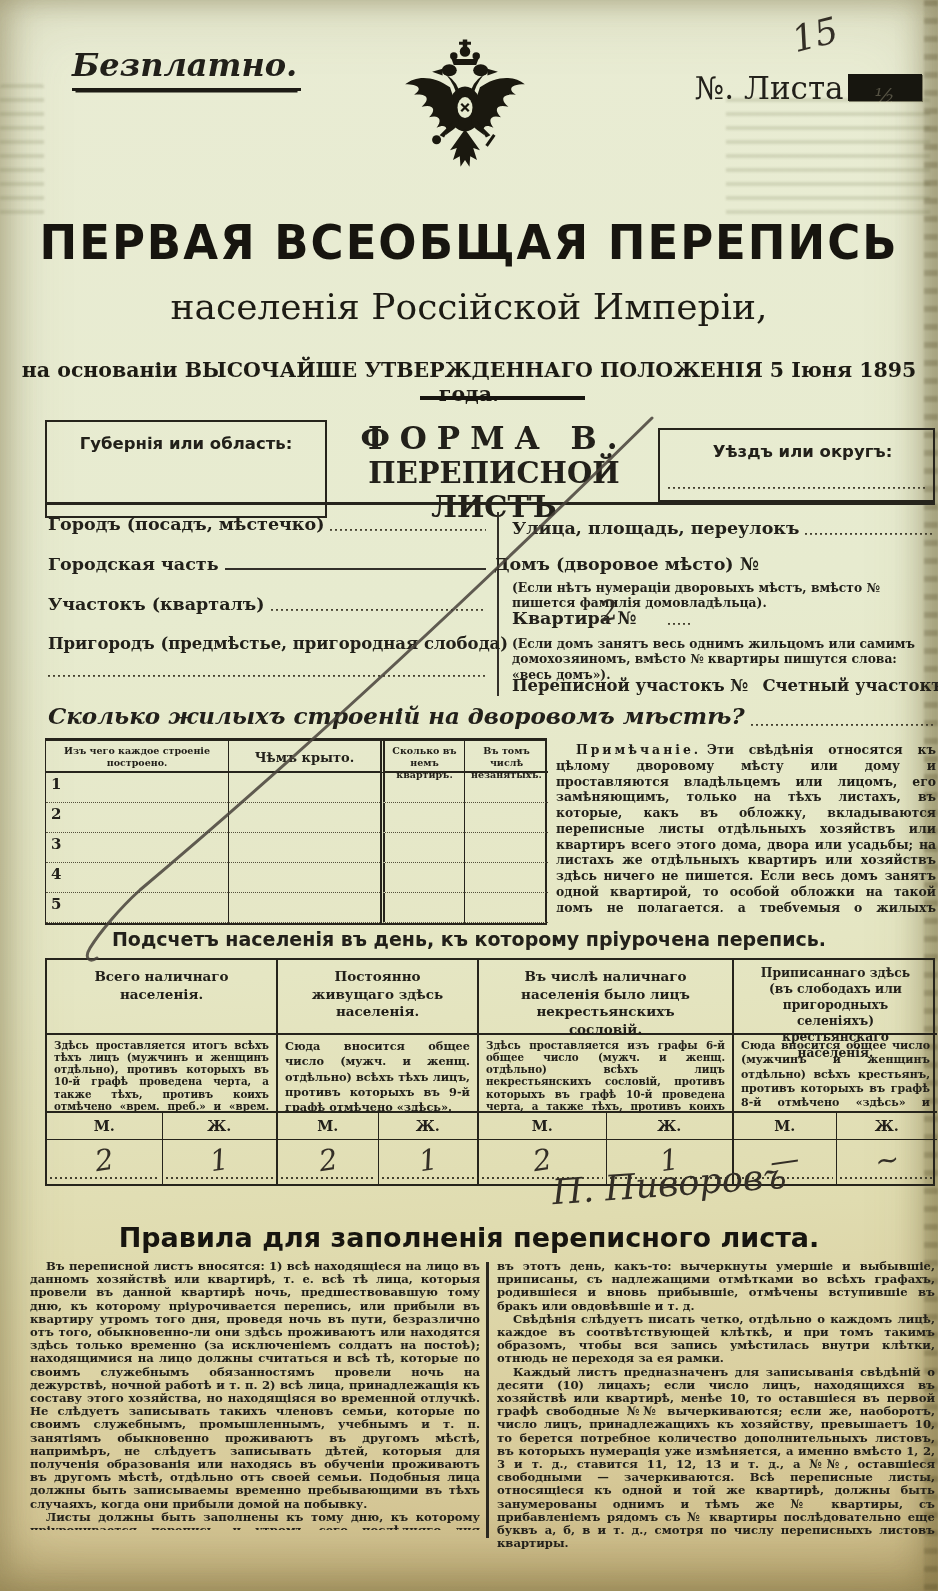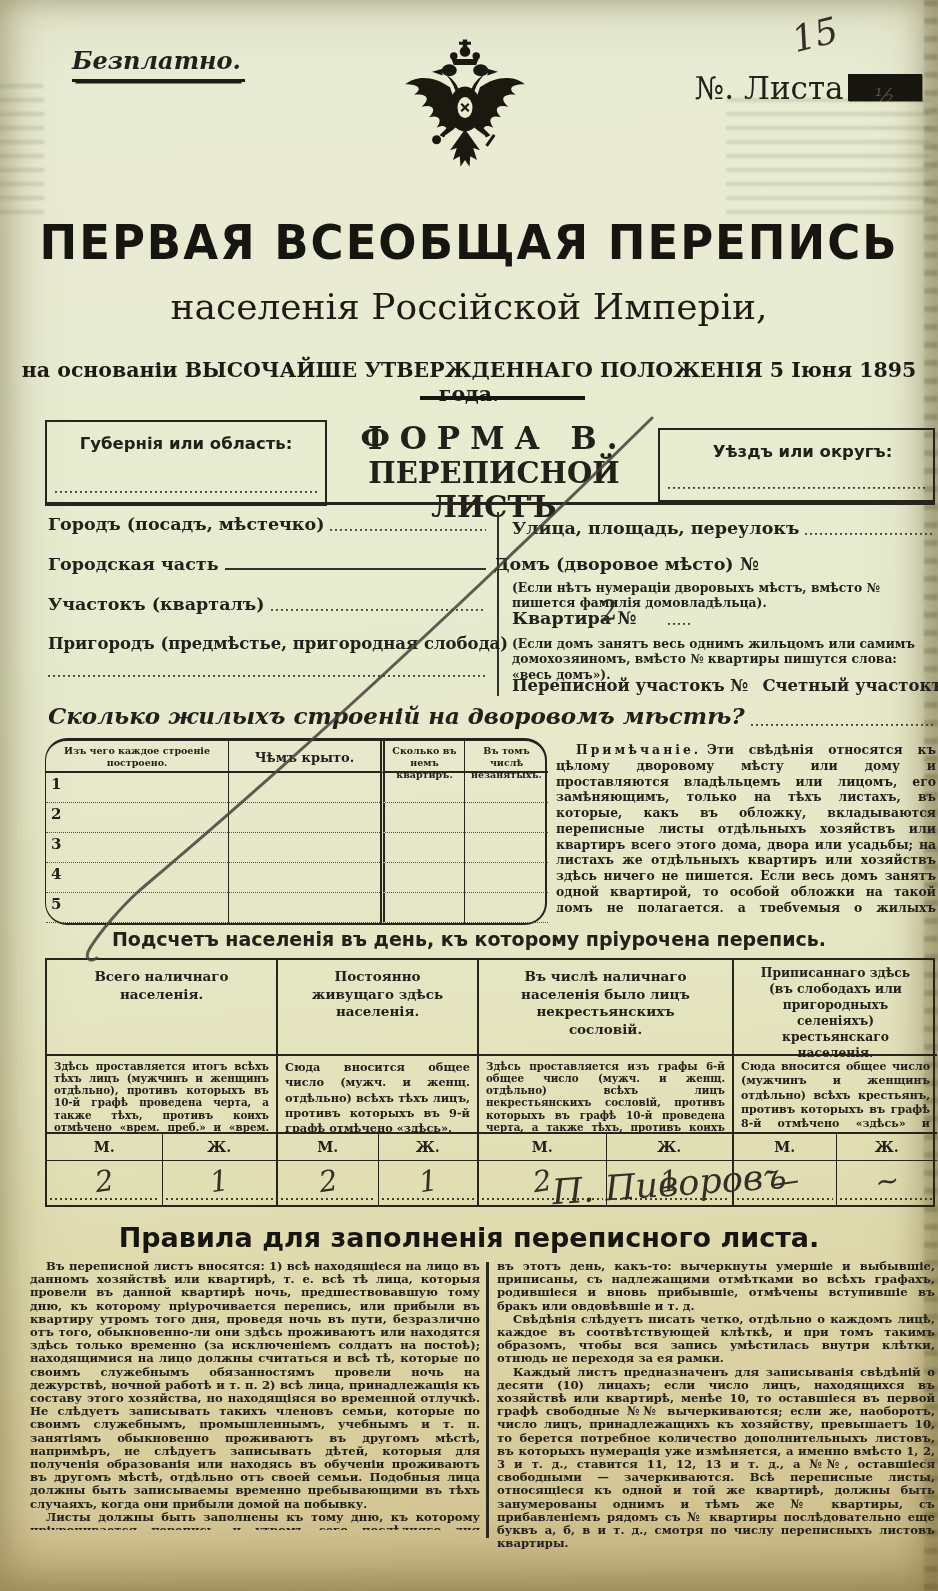--- a/index.html
+++ b/index.html
@@ -24,21 +24,21 @@
   .boxlabel{font-family:"DejaVu Sans",sans-serif;font-weight:bold;font-size:16.5px;text-align:center;}
   
   .btable{display:grid;grid-template-columns:182px 152px 84px 84px;border-top:3px solid #26241c;border-bottom:2px solid #26241c;border-left:1.5px solid #26241c;border-right:2px solid #26241c;background:rgba(255,255,255,0.02);}
   .btable .hcell{border-bottom:2px solid #26241c;font-size:9.5px;font-weight:bold;text-align:center;line-height:1.25;padding:4px 2px;height:32px;box-sizing:border-box;}
   .btable .cell{height:30px;box-sizing:border-box;border-bottom:1px dotted #55503c;font-size:15px;font-weight:bold;padding:2px 0 0 5px;}
   .bl{border-left:1.5px solid #26241c;} .bl2{border-left:5px double #26241c;}
   
   .ctable{display:grid;grid-template-columns:229px 201px 255px 205px;border:2.5px solid #26241c;box-sizing:border-box;}
   .cgroup{display:flex;flex-direction:column;}
   .cgroup+ .cgroup{border-left:2px solid #26241c;}
-  .ctitle{height:96px;box-sizing:border-box;border-bottom:2px solid #26241c;font-size:13.5px;font-weight:bold;text-align:center;padding:8px 24px 0;line-height:1.3;}
+  .ctitle{height:75px;box-sizing:border-box;border-bottom:2px solid #26241c;font-size:13.5px;font-weight:bold;text-align:center;padding:8px 24px 0;line-height:1.3;}
   .cdesc{height:78px;box-sizing:border-box;border-bottom:2px solid #26241c;font-size:10.3px;font-weight:bold;text-align:justify;padding:4px 7px;line-height:1.18;overflow:hidden;}
   .cmj{display:grid;grid-template-columns:1fr 1fr;height:26px;border-bottom:1.5px solid #26241c;}
   .cmj>div{font-size:14.5px;font-weight:bold;text-align:center;line-height:26px;}
   .cmj>div+div{border-left:1.5px solid #26241c;}
   .cval{display:grid;grid-template-columns:1fr 1fr;height:44px;}
   .cval>div{position:relative;text-align:center;}
   .cval>div+div{border-left:1.5px solid #26241c;}
   .cval .hand{font-size:29px;display:inline-block;transform:rotate(-8deg);line-height:40px;}
   .cval .vleader{position:absolute;left:3px;right:3px;bottom:5px;height:2px;background:repeating-linear-gradient(90deg,#44402f 0 2px,rgba(0,0,0,0) 2px 5px);}
   
@@ -49,21 +49,21 @@
 </head>
 <body>
 
 <div class="page">
 
   <div class="abs ghost" style="left:0;top:84;width:44px;height:132px;top:84px;"></div>
   <div class="abs ghost" style="left:726px;top:98px;width:204px;height:118px;"></div>
   <div class="abs" style="left:924px;top:0;width:14px;height:1591px;background:repeating-linear-gradient(180deg,rgba(70,60,25,.30) 0 6px,rgba(70,60,25,.10) 6px 18px);filter:blur(1px);"></div>
 
   <div class="abs" style="left:72px;top:46px;">
-    <span style="display:inline-block;font-style:italic;font-weight:bold;font-size:24px;border-bottom:3px solid #1d1b15;box-shadow:0 5px 0 -3.5px #1d1b15;padding:0 4px 4px 0;">Безплатно.</span>
+    <span style="display:inline-block;font-style:italic;font-weight:bold;font-size:32px;border-bottom:3px solid #1d1b15;box-shadow:0 5px 0 -3.5px #1d1b15;padding:0 4px 4px 0;">Безплатно.</span>
   </div>
 
   <div class="abs" style="left:390px;top:38px;width:150px;height:172px;">
     <svg viewBox="0 0 200 230" width="150" height="172" aria-hidden="true">
       <g fill="#1a180f">
         <rect x="97" y="2" width="6" height="10"></rect>
           <rect x="92" y="5" width="16" height="4"></rect>
         <circle cx="100" cy="18" r="7"></circle>
           <circle cx="85" cy="24" r="5"></circle>
           <circle cx="115" cy="24" r="5"></circle>
@@ -90,21 +90,21 @@
   <div class="abs" style="left:695px;top:70px;font-size:31px;white-space:nowrap;">
     <span>№. Листа</span><span style="display:inline-block;width:74px;height:27px;background:#17160f;vertical-align:-4px;margin-left:4px;text-align:center;box-shadow:1px 1px 0 rgba(40,35,20,.5);"><span style="color:rgba(225,220,185,.30);font-size:21px;font-style:italic;line-height:27px;">½</span></span>
   </div>
   <div class="abs hand" style="left:792px;top:14px;font-size:36px;transform:rotate(-14deg);">15</div>
 
   <div class="abs sans" style="left:0;top:216px;width:938px;text-align:center;font-weight:800;font-size:45px;letter-spacing:2px;color:#17150f;transform:scaleY(1.06);">ПЕРВАЯ ВСЕОБЩАЯ ПЕРЕПИСЬ</div>
   <div class="abs" style="left:0;top:286px;width:938px;text-align:center;font-size:36px;color:#1d1b14;">населенія Россійской Имперіи,</div>
   <div class="abs" style="left:0;top:358px;width:938px;text-align:center;font-weight:bold;font-size:20.5px;color:#1d1b14;">на основаніи ВЫСОЧАЙШЕ УТВЕРЖДЕННАГО ПОЛОЖЕНІЯ 5 Іюня 1895 года.</div>
   <div class="abs" style="left:420px;top:396px;width:165px;height:4px;background:#17150f;"></div>
 
-  <div class="abs box" style="left:45px;top:420px;width:282px;height:86px;box-sizing:border-box;">
+  <div class="abs box" style="left:45px;top:420px;width:282px;height:98px;box-sizing:border-box;">
     <div class="boxlabel" style="margin-top:12px;">Губернія или область:</div>
     <div class="abs leader full" style="left:8px;right:8px;bottom:8px;height:3px;"></div>
   </div>
   <div class="abs" style="left:330px;top:414px;width:328px;text-align:center;">
     <div class="slab" style="font-size:31px;letter-spacing:10px;margin-top:6px;">ФОРМА В.</div>
     <div class="slab" style="font-size:29px;">ПЕРЕПИСНОЙ ЛИСТЪ</div>
   </div>
   <div class="abs box" style="left:658px;top:428px;width:277px;height:74px;box-sizing:border-box;padding-left:12px;">
     <div class="boxlabel" style="margin-top:12px;">Уѣздъ или округъ:</div>
     <div class="abs leader full" style="left:8px;right:8px;bottom:8px;height:3px;"></div>
@@ -151,21 +151,21 @@
       <span class="leader"></span>
     <span class="flabel" style="font-size:16.5px;margin-left:8px;">Счетный участокъ №</span>
       <span class="leader"></span>
   </div>
 
   <div class="abs frow" style="left:48px;top:702px;width:887px;">
     <span style="font-style:italic;font-weight:bold;font-size:23px;white-space:nowrap;">Сколько жилыхъ строеній на дворовомъ мѣстѣ?</span>
       <span class="leader"></span>
   </div>
 
-  <div class="abs btable" style="left:45px;top:738px;width:502px;box-sizing:border-box;border-radius:22px;">
+  <div class="abs btable" style="left:45px;top:738px;width:502px;box-sizing:border-box;">
     <div class="hcell">Изъ чего каждое строеніе построено.</div>
     <div class="hcell bl" style="font-size:13px;line-height:2;">Чѣмъ крыто.</div>
     <div class="hcell bl2">Сколько въ немъ квартиръ.</div>
     <div class="hcell bl">Въ томъ числѣ незанятыхъ.</div>
 
     <div class="cell">1</div>
     <div class="cell bl"></div>
     <div class="cell bl2"></div>
     <div class="cell bl"></div>
 

